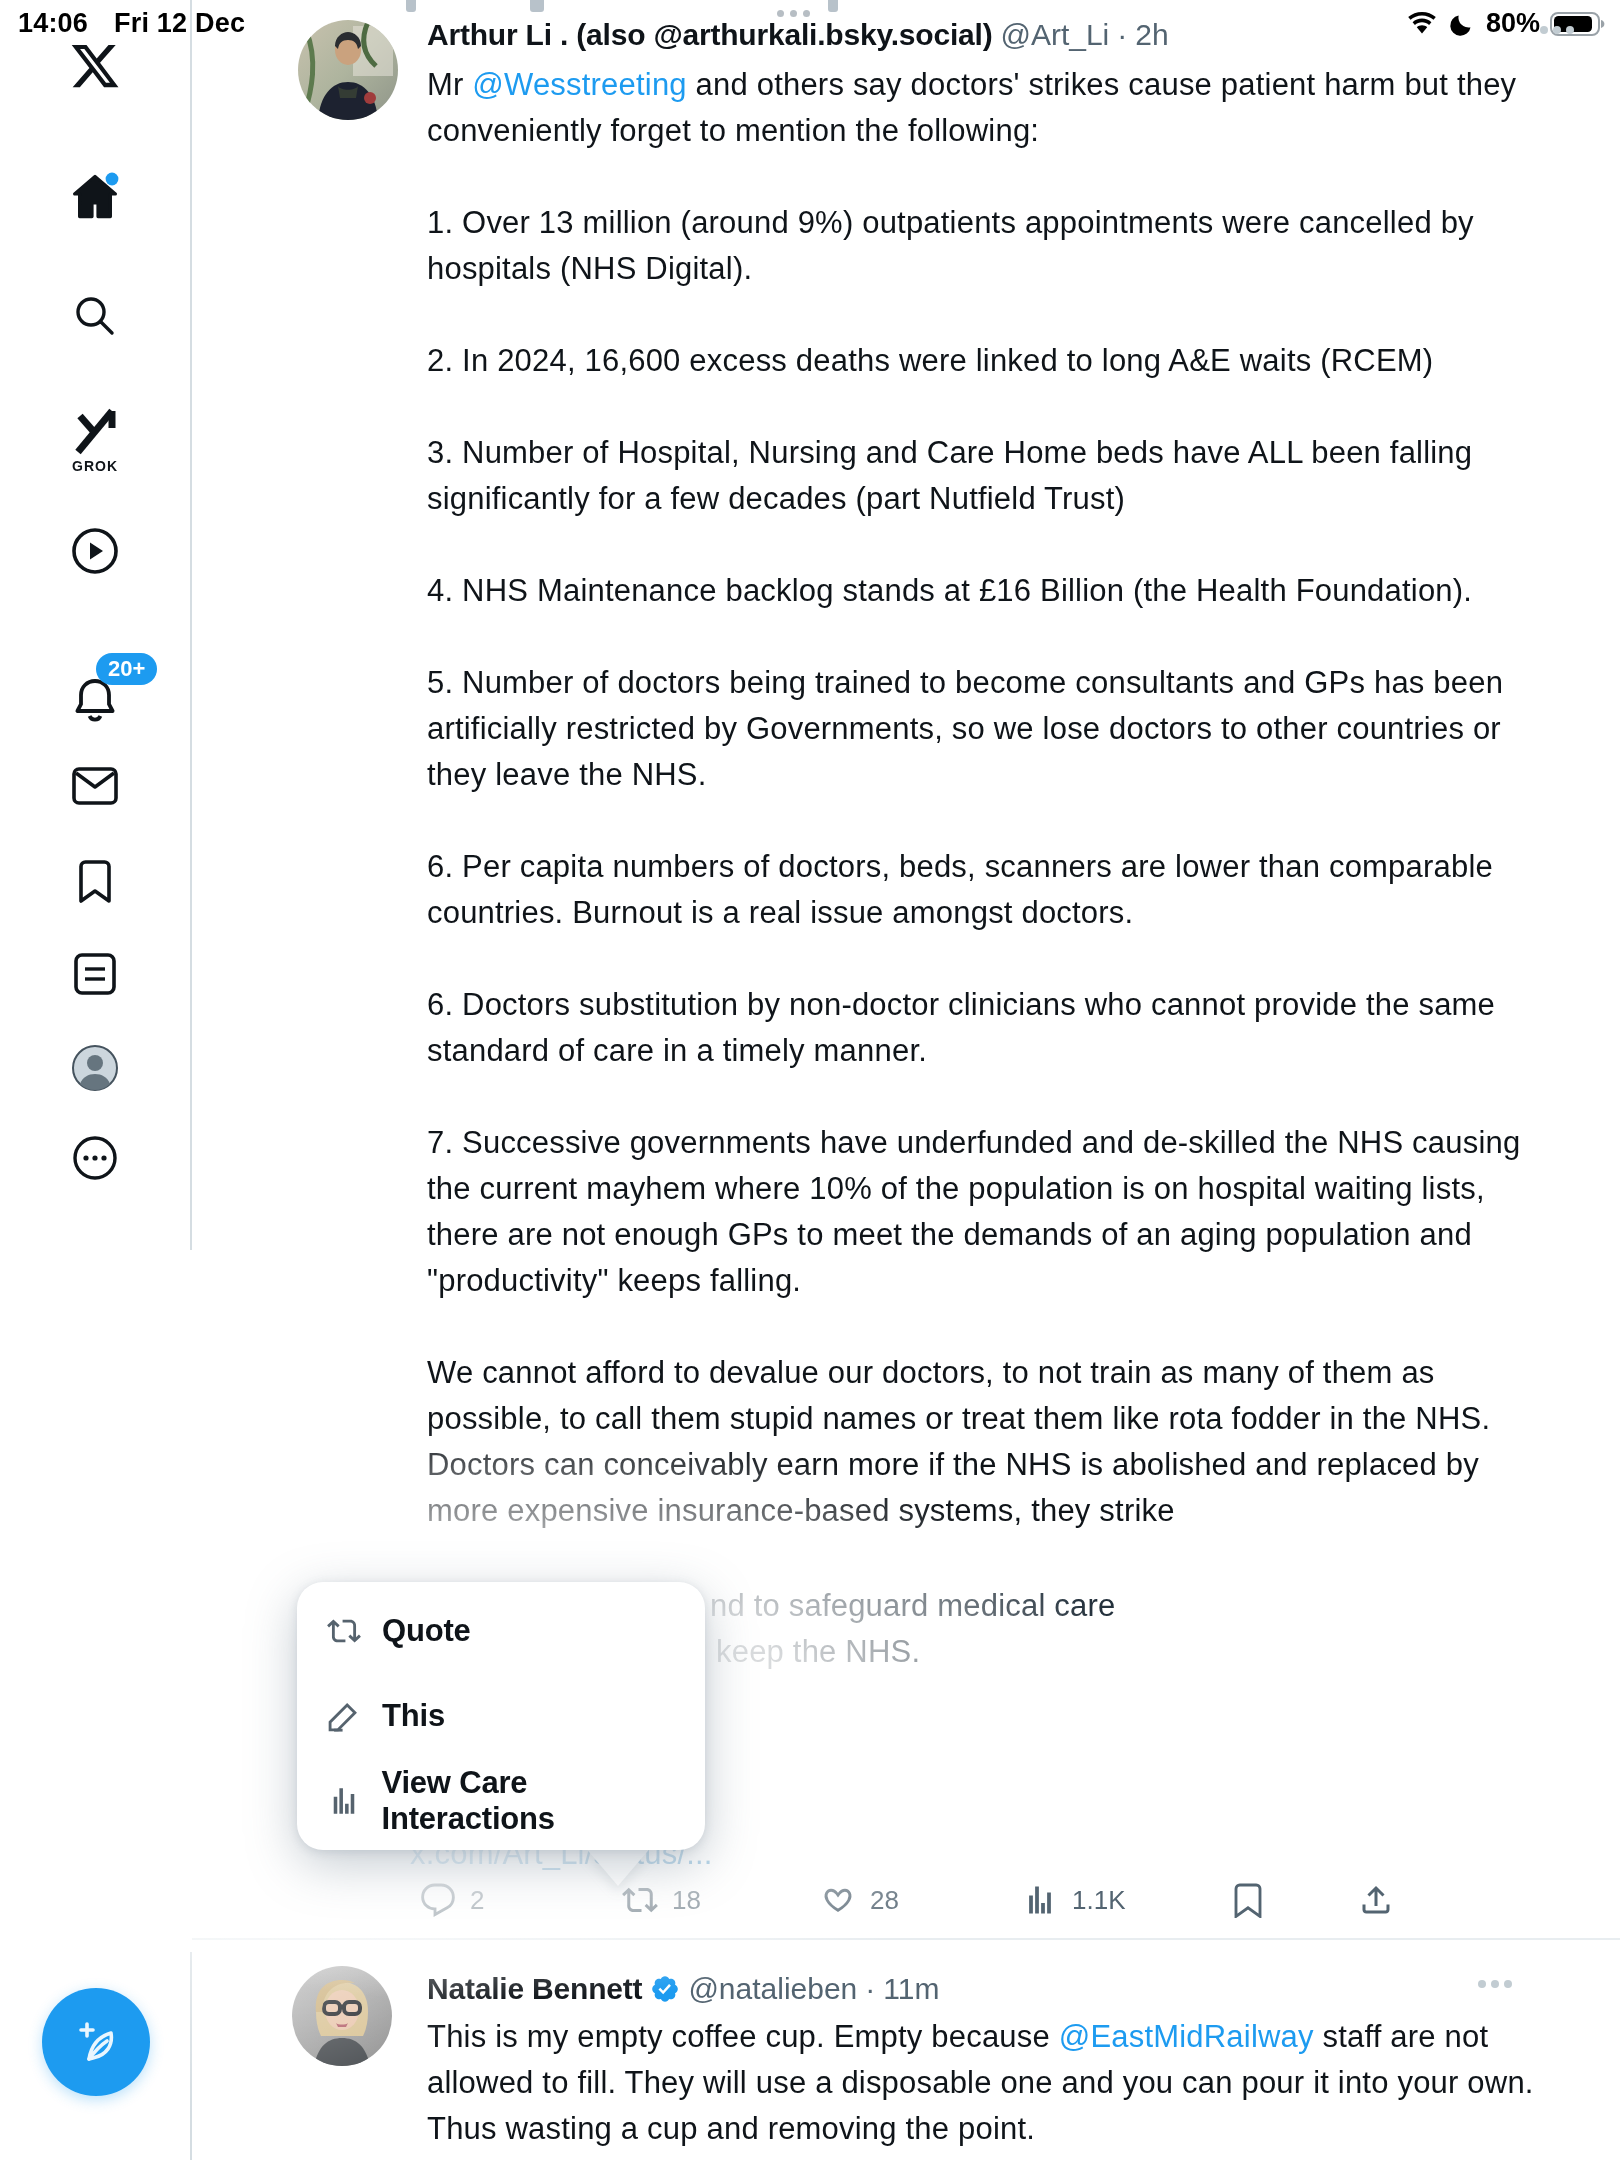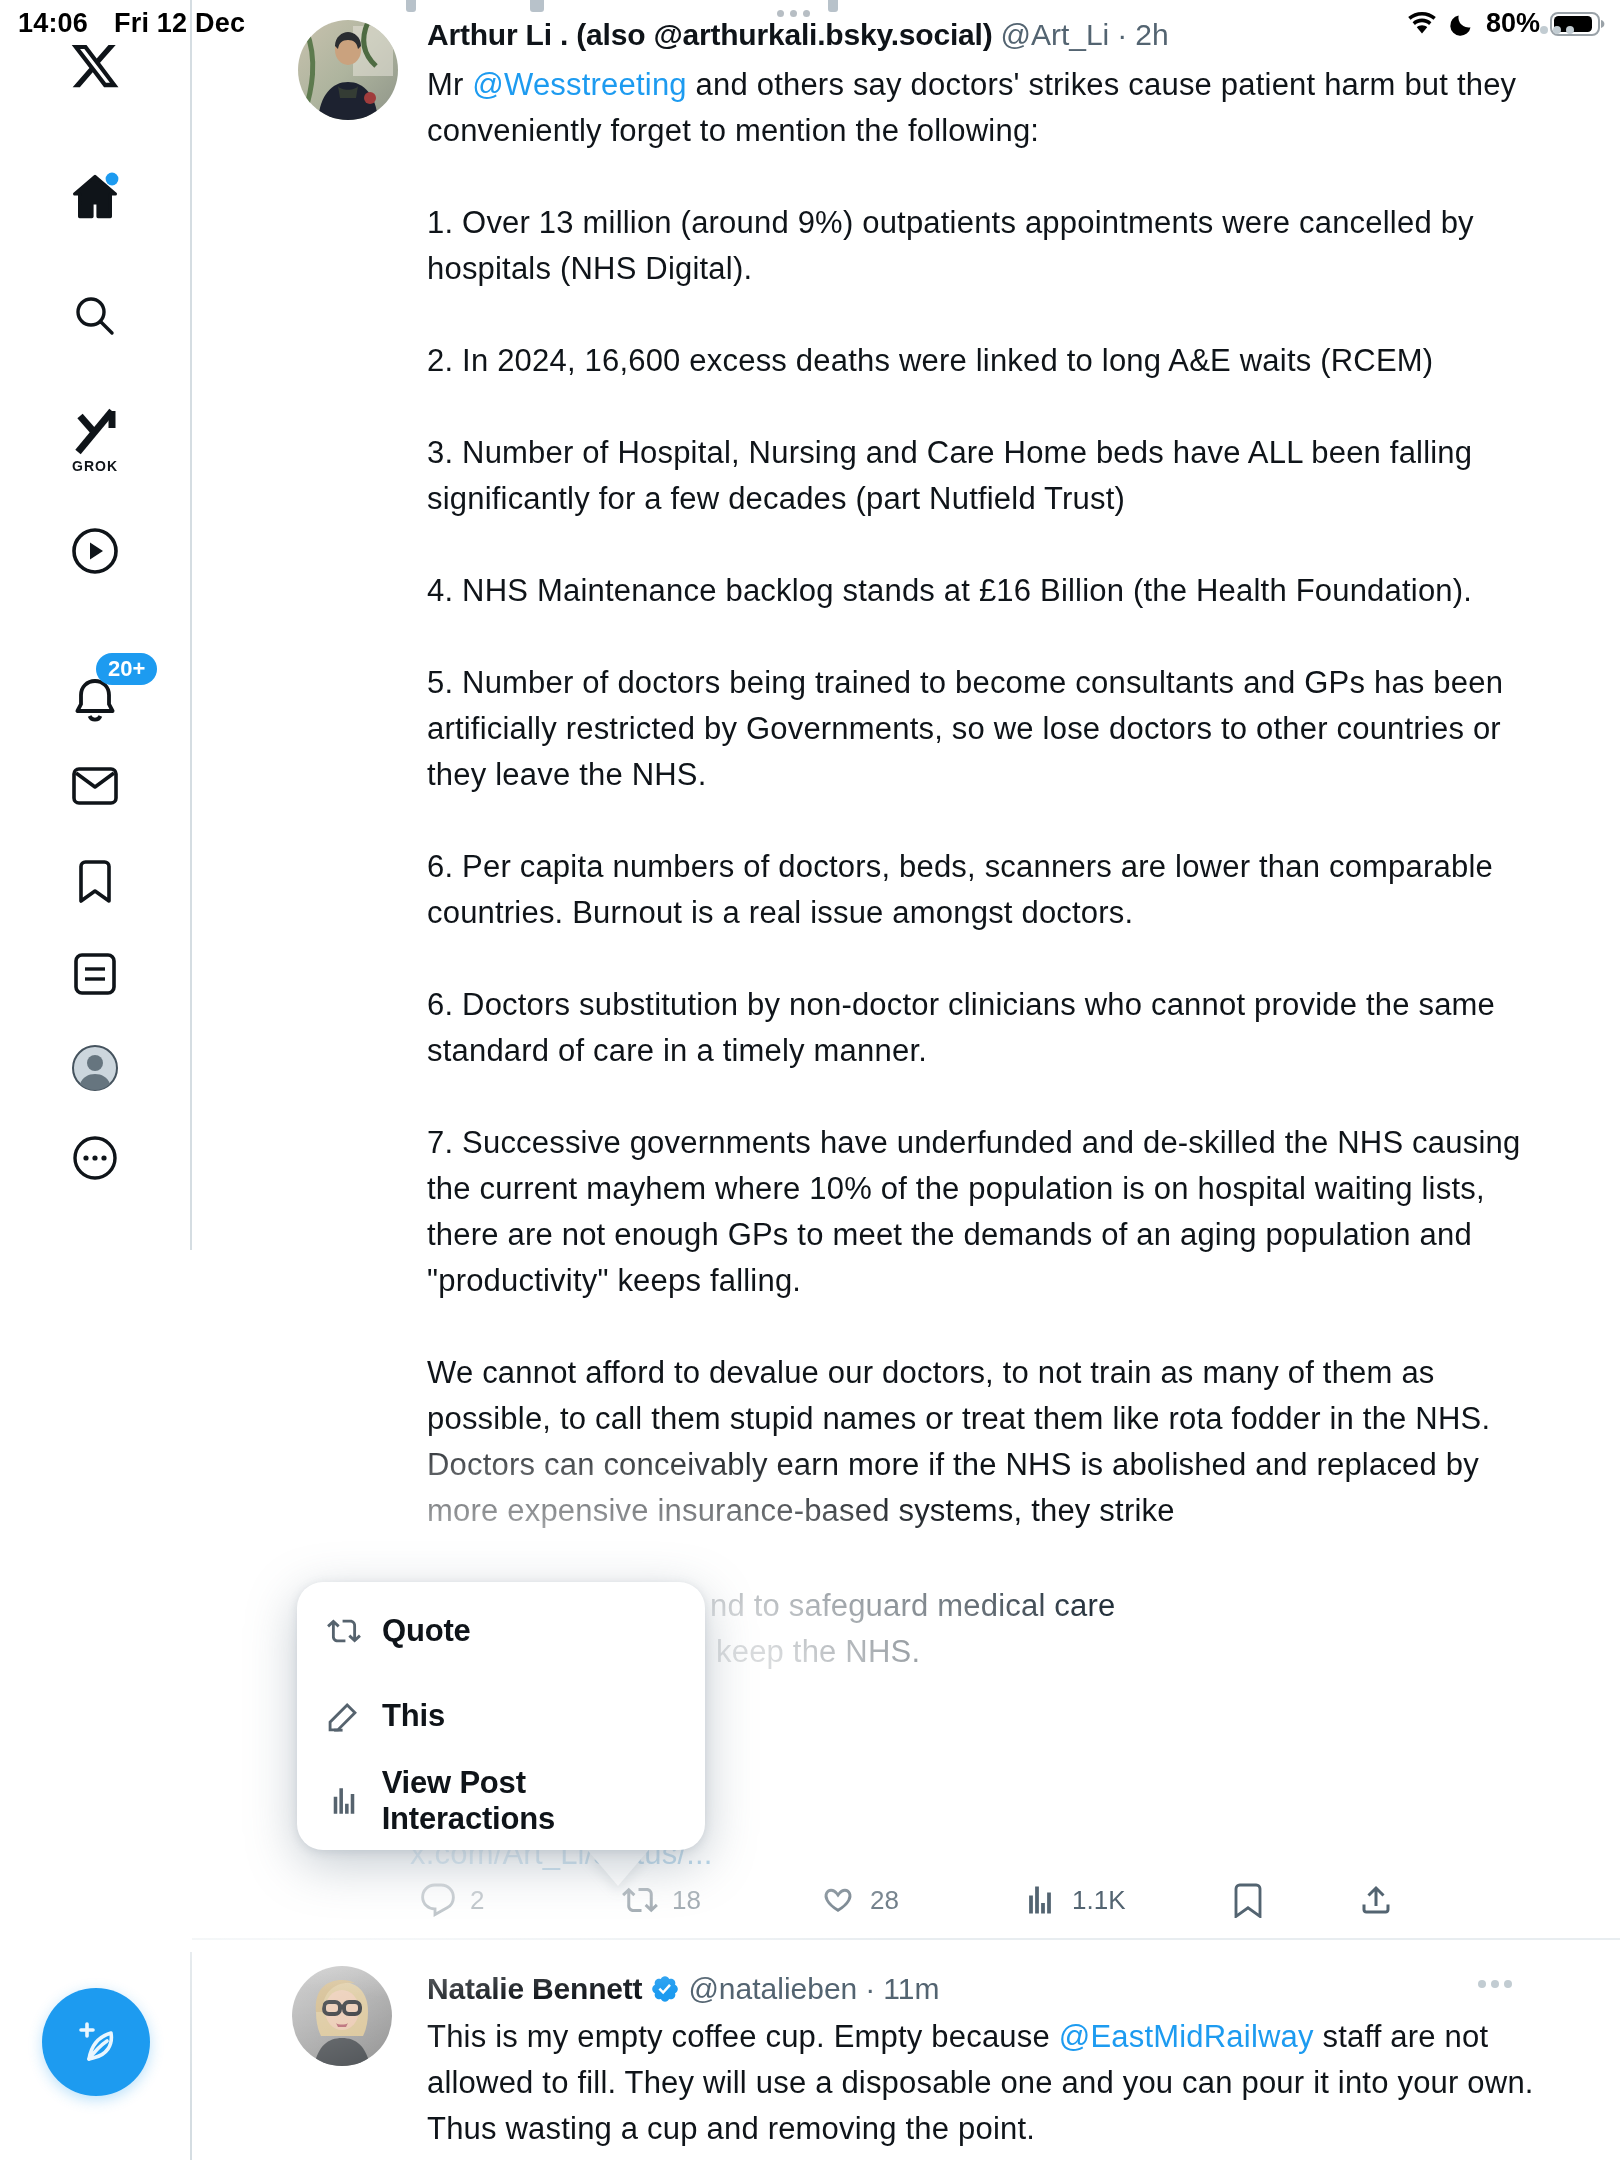--- a/index.html
+++ b/index.html
@@ -346,15 +346,15 @@
         </svg>
     </span>
     <span class="lb">This</span>
   </div>
   <div class="ctx-row">
     <span class="ic">
       <svg width="34" height="34" viewBox="0 0 24 24">
           <path d="M8.75 21V3h2.5v18h-2.5zM4.75 21V9h2.5v12h-2.5zM16.75 21V7h2.5v14h-2.5zM12.75 21v-7h2.5v7h-2.5z" fill="#56636e"></path>
         </svg>
     </span>
-    <span class="lb">View Post Interactions</span>
+    <span class="lb">View Care Interactions</span>
   </div>
 </div>
 
 </body></html>

